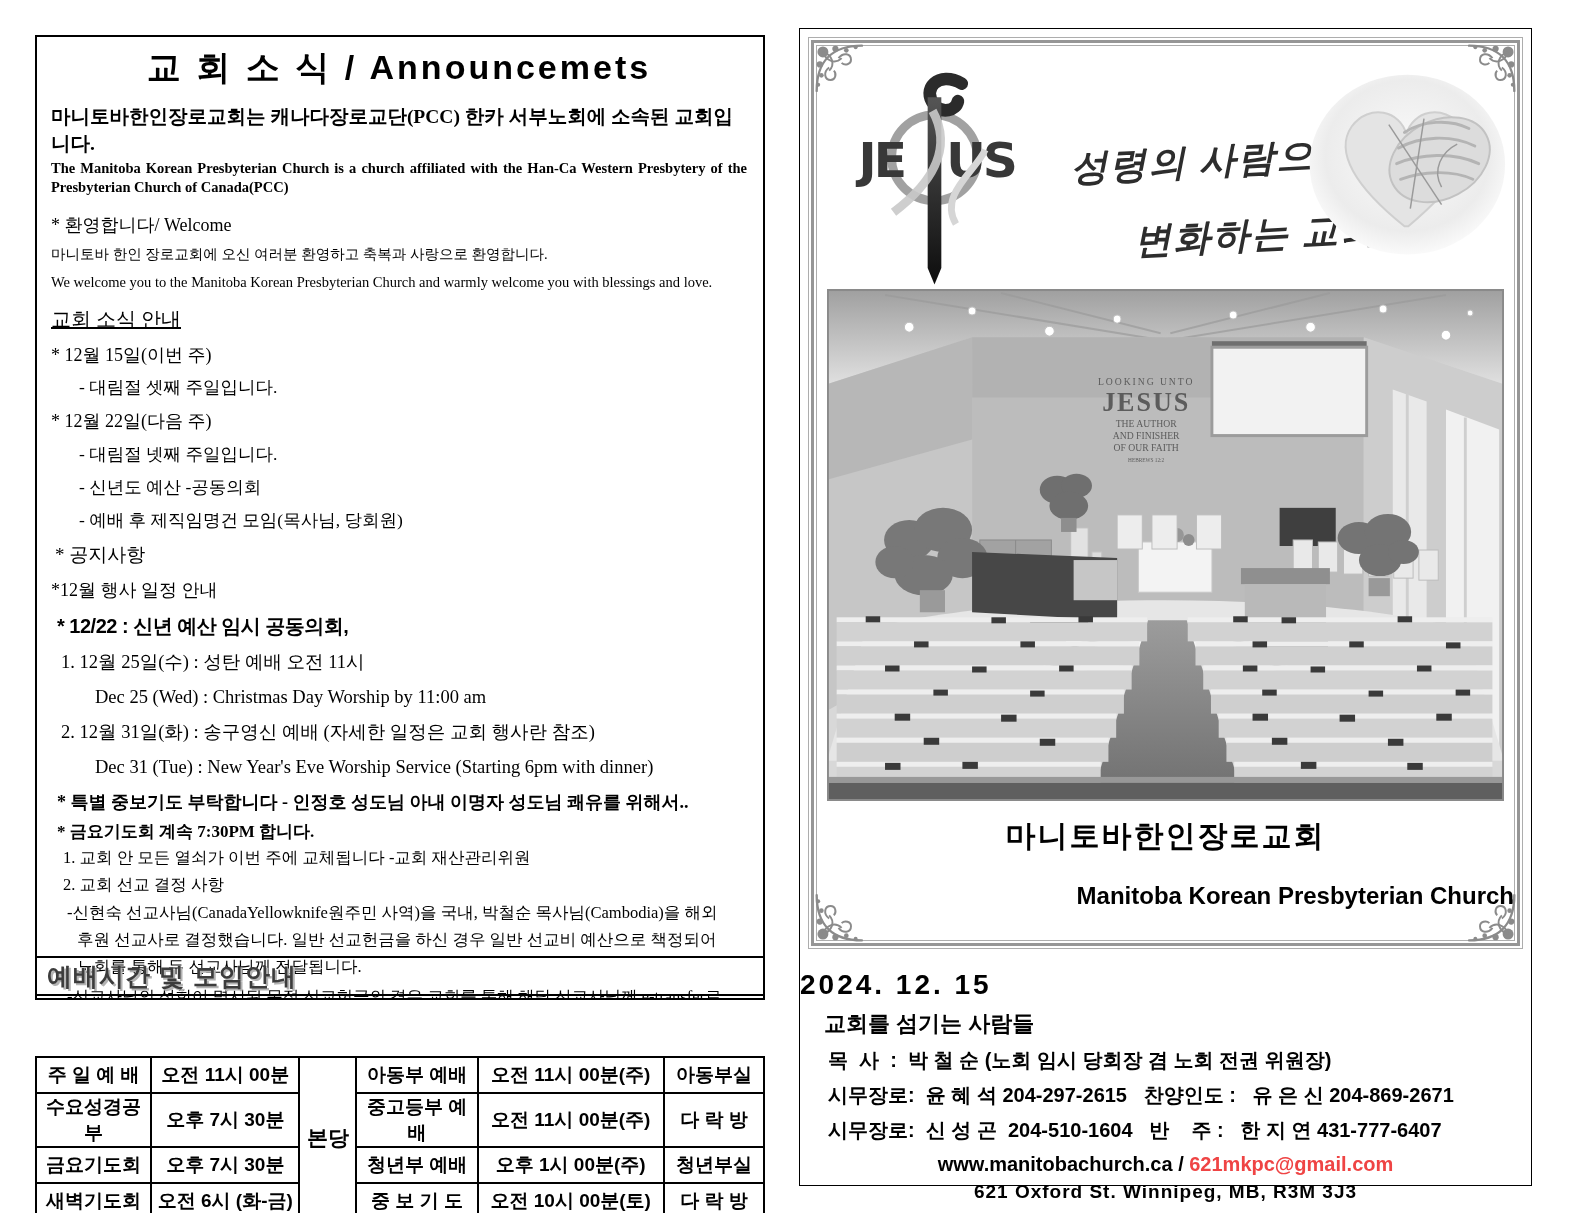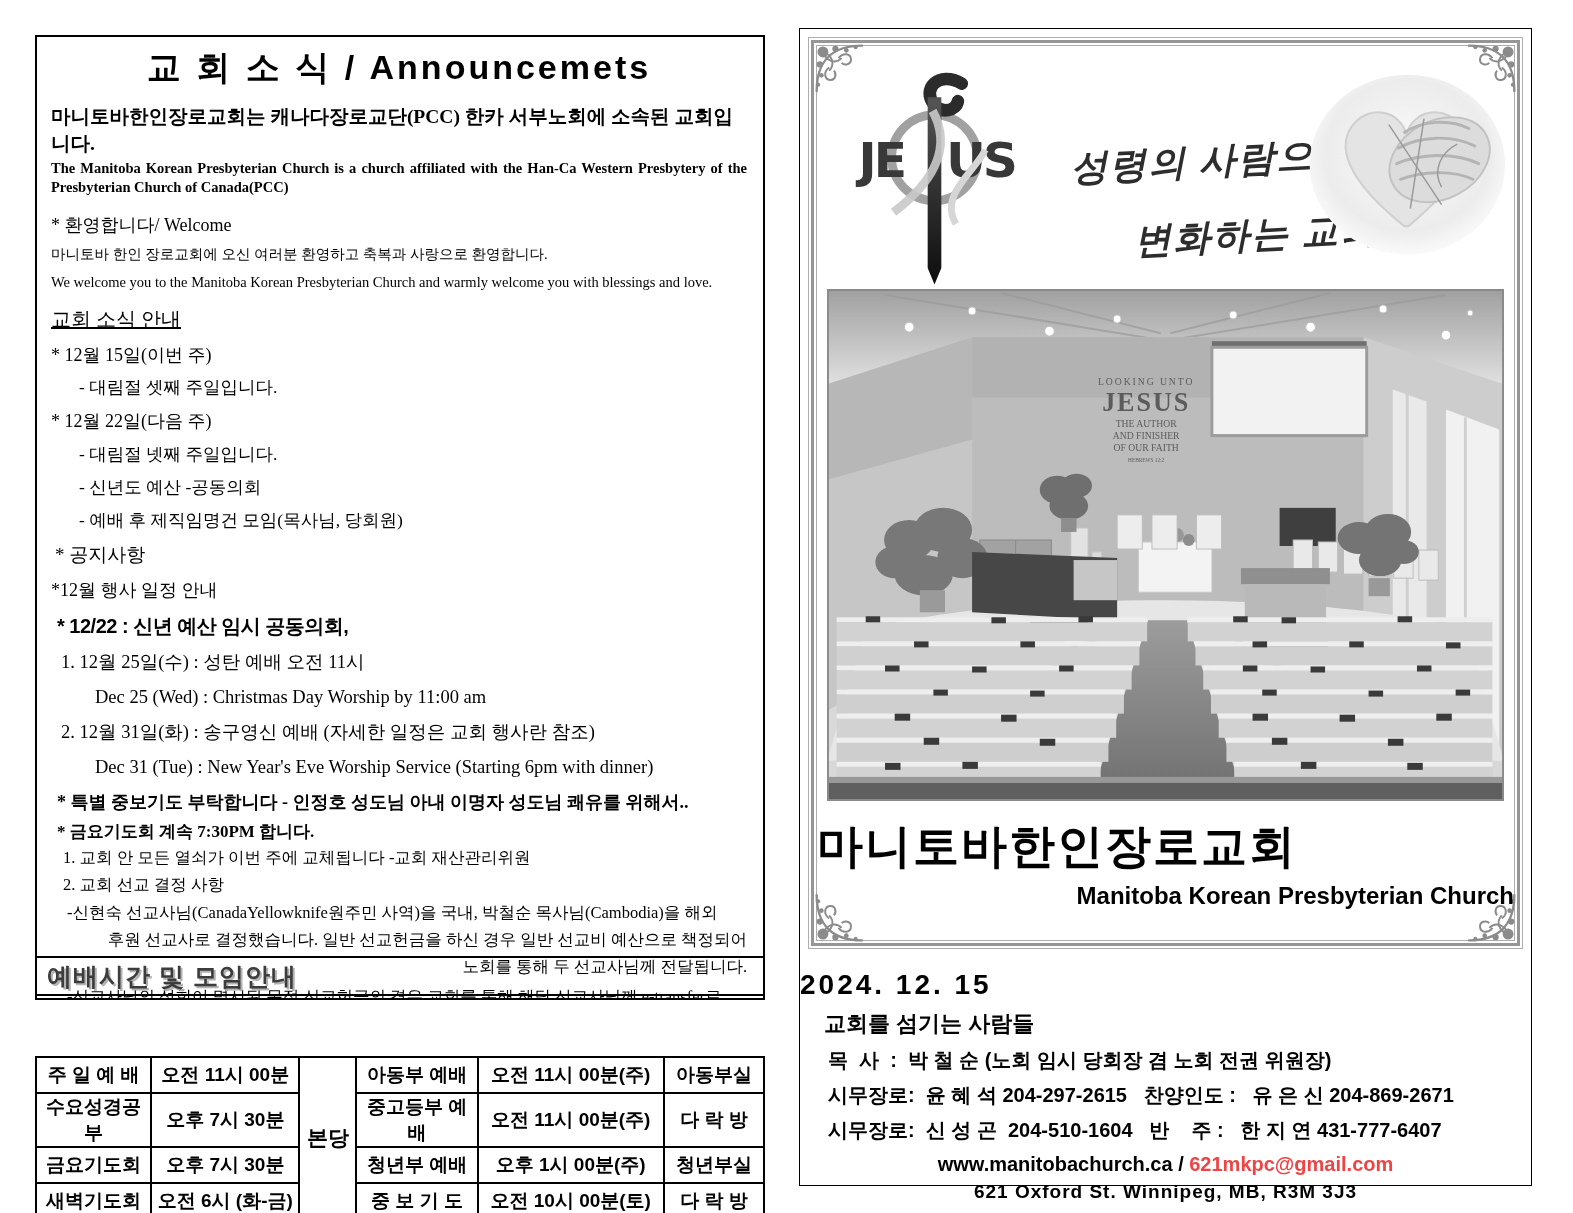--- a/index.html
+++ b/index.html
@@ -22,21 +22,21 @@
   .ln-item-lg{font-size:19px;margin:12px 0 12px 4px;}
   .ln-sub{font-size:17.5px;margin:11px 0 11px 28px;}
   .ln-headline{font-family:"Liberation Sans",sans-serif;font-weight:800;font-size:20px;
       margin:12px 0 12px 6px;letter-spacing:-0.5px;}
   .ln-num{font-size:18.5px;margin:12px 0 12px 10px;}
   .ln-eng{font-size:18.5px;margin:12px 0 12px 44px;}
   .ln-bold-lg{font-weight:700;font-size:18px;margin:11px 0 7px 6px;}
   .ln-bold{font-weight:700;font-size:17px;margin:7px 0 5px 6px;}
   .ln-small{font-size:16.5px;margin:6px 0 6px 12px;}
   .ln-small2{font-size:16.5px;margin:6px 0 4px 16px;line-height:1.4;}
-  .ln-small2i{font-size:16.5px;margin:4px 0 4px 26px;line-height:1.4;text-align:right;}
+  .ln-small2i{font-size:16.5px;margin:4px 0 4px 26px;line-height:1.4;}
 
   
   .ws-h{position:absolute;left:35px;top:956px;width:730px;height:40px;border:2px solid #000;
       box-sizing:border-box;font-family:"Liberation Sans",sans-serif;font-weight:800;font-size:25px;
       padding:2px 0 0 10px;color:#3c3c3c;text-shadow:2px 2px 0 #b3b3b3;letter-spacing:1px;}
   .ws-table{position:absolute;left:35px;top:1056px;width:730px;border-collapse:collapse;
       table-layout:fixed;font-family:"Liberation Sans",sans-serif;font-weight:700;font-size:19px;}
   .ws-table td{border:2px solid #000;height:34px;text-align:center;padding:0;}
   .ws-table td.hall{font-size:21px;}
 
@@ -54,21 +54,21 @@
   .orn.br{right:-5px;bottom:-5px;transform:rotate(180deg);}
   .orn.bl{left:-5px;bottom:-5px;transform:rotate(270deg);}
   .logo{position:absolute;left:20px;top:22px;width:195px;height:218px;}
   .slogan{position:absolute;left:255px;top:88px;width:370px;transform:rotate(-3deg);
       font-family:"Liberation Serif",serif;font-style:italic;font-weight:700;color:#2d2d2d;}
   .slogan .l1{font-size:37px;letter-spacing:2px;}
   .slogan .l2{font-size:37px;letter-spacing:2px;margin:26px 0 0 60px;}
   .handheart{position:absolute;right:4px;top:16px;width:215px;height:210px;}
   .photo{position:absolute;left:10px;right:10px;top:243px;height:512px;}
   .photo svg{width:100%;height:100%;display:block;}
-  .name-ko{position:absolute;left:0;right:0;top:770px;text-align:left;font-size:46px;
+  .name-ko{position:absolute;left:0;right:0;top:770px;text-align:center;font-size:30px;
       font-weight:800;letter-spacing:2px;}
   .name-en{position:absolute;left:0;right:0;top:836px;text-align:right;font-size:24px;font-weight:800;}
   .below{position:absolute;left:0;top:938px;width:100%;}
   .date{font-size:28px;font-weight:800;letter-spacing:3px;margin:2px 0 6px;}
   .serving-h{font-size:22px;font-weight:800;margin:8px 0 8px 24px;}
   .person{font-size:20px;font-weight:700;margin:8px 0 8px 28px;white-space:pre;}
   .contact{text-align:center;font-size:20px;font-weight:800;margin:9px 0 3px;}
   .contact span{white-space:pre;}
   .contact .email{color:#ef4444;}
   .addr{text-align:center;font-size:19px;font-weight:700;letter-spacing:1px;margin:5px 0 0;}

